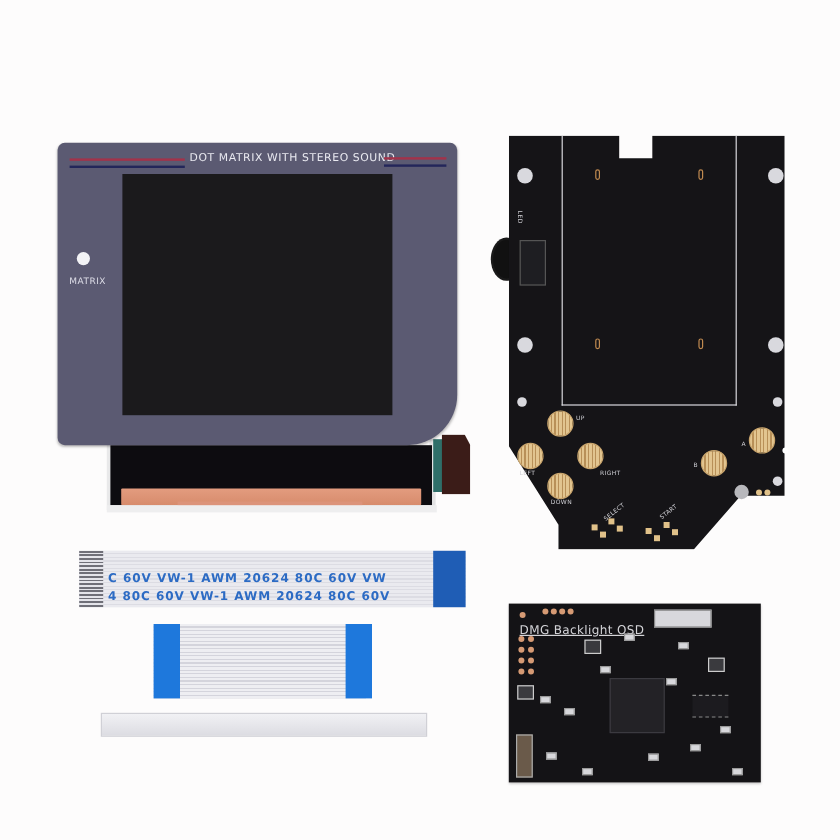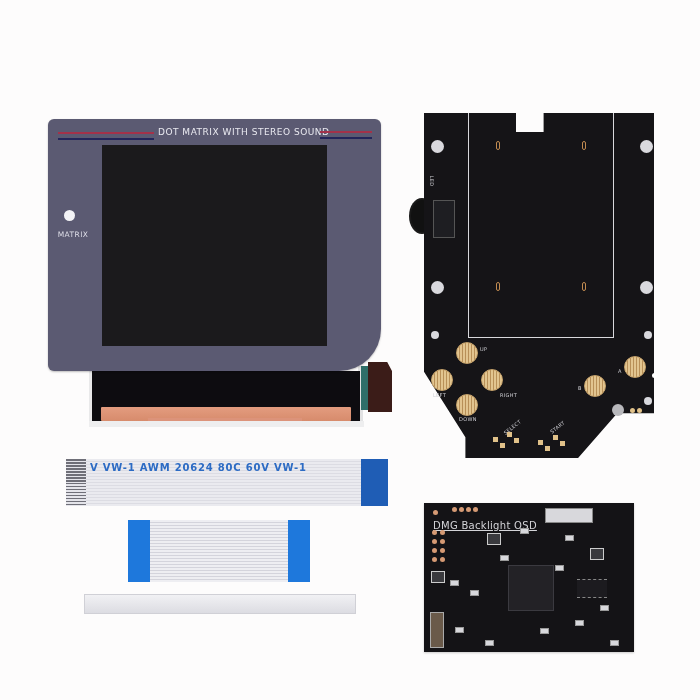--- a/index.html
+++ b/index.html
@@ -80,21 +80,22 @@
   <div class="abs stripe s-blue" style="left:10px; top:19px; width:96px;"></div>
   <div class="lens-title-text">DOT MATRIX WITH STEREO SOUND</div>
   <div class="abs stripe s-red" style="left:272px; top:12px; width:52px;"></div>
   <div class="abs stripe s-blue" style="left:272px; top:18px; width:52px;"></div>
 </div>
 <div class="abs screen"></div>
 <div class="abs led"></div>
 <div class="abs battery">MATRIX</div>
 
 <div class="abs ribbon1">
-  <div class="rtxt" style="left:24px; top:3px;">V   VW-1                    AWM  20624  80C  60V  VW-1</div>
+  <div class="rtxt" style="left:24px; top:18px;">C  60V  VW-1                    AWM  20624  80C  60V  VW</div>
+  <div class="rtxt" style="left:24px; top:33px;">4  80C  60V  VW-1                    AWM  20624  80C  60V</div>
 </div>
 <div class="abs ribbon1-end-l"></div>
 <div class="abs ribbon1-end-r"></div>
 
 <div class="abs ribbon2"></div>
 <div class="abs ribbon2-l"></div>
 <div class="abs ribbon2-r"></div>
 
 <div class="abs strip"></div>
 

